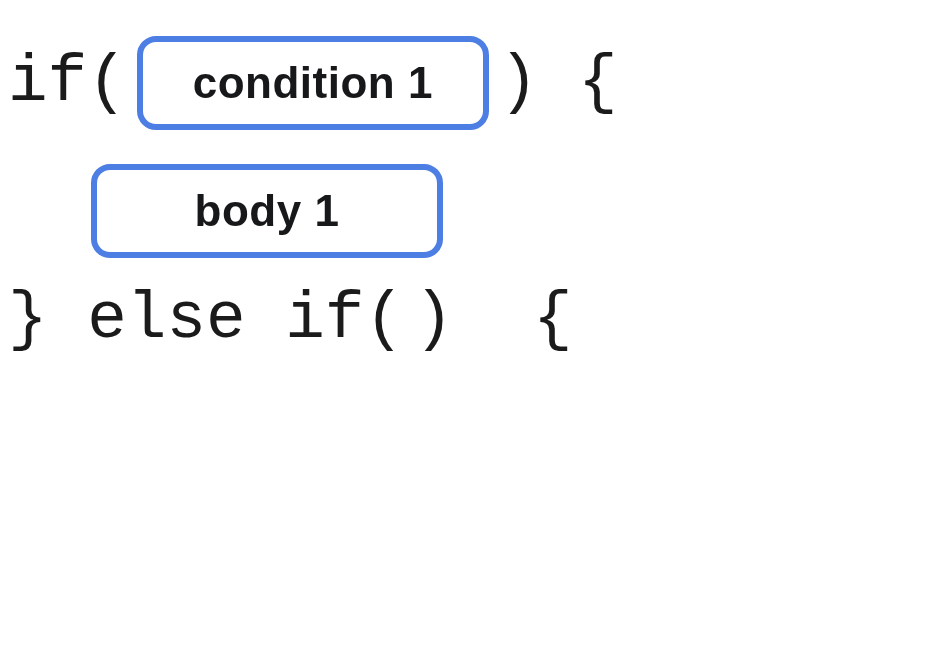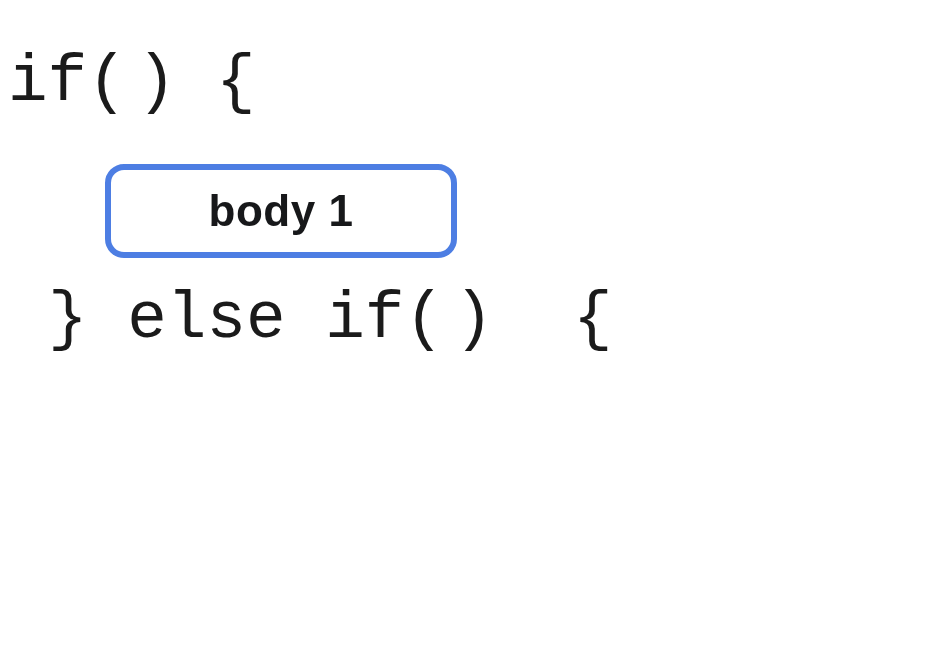--- a/index.html
+++ b/index.html
@@ -21,22 +21,22 @@
   }
   .row {
     position: absolute;
     display: flex;
     align-items: center;
     gap: 10px;
     transform: translateY(-50%);
     white-space: nowrap;
   }
   .row1 { left: 8px;   top: 83px;  }
-  .row2 { left: 105px; top: 211px; }
-  .row3 { left: 8px;   top: 320px; margin-left: 40px; }
+  .row2 { left: 91px; top: 211px; }
+  .row3 { left: 8px;   top: 320px; }
   .row4 { left: 95px;  top: 434px; }
   .row5 { left: 20px;  top: 545px; }
   .code {
     font-family: "Liberation Mono", monospace;
     font-size: 66px;
     font-weight: 400;
     line-height: 1;
     color: var(--code-text);
     white-space: pre;
   }
@@ -60,20 +60,23 @@
     letter-spacing: 0.5px;
   }
 </style>
 </head>
 <body>
 
 <div class="canvas">
 
   <div class="row row1">
     <span class="code">if(</span>
+    <div class="bbox">
+      <span class="label">condition 1</span>
+    </div>
     <span class="code">) {</span>
   </div>
 
   <div class="row row2">
     <div class="bbox">
       <span class="label">body 1</span>
     </div>
   </div>
 
   <div class="row row3">

